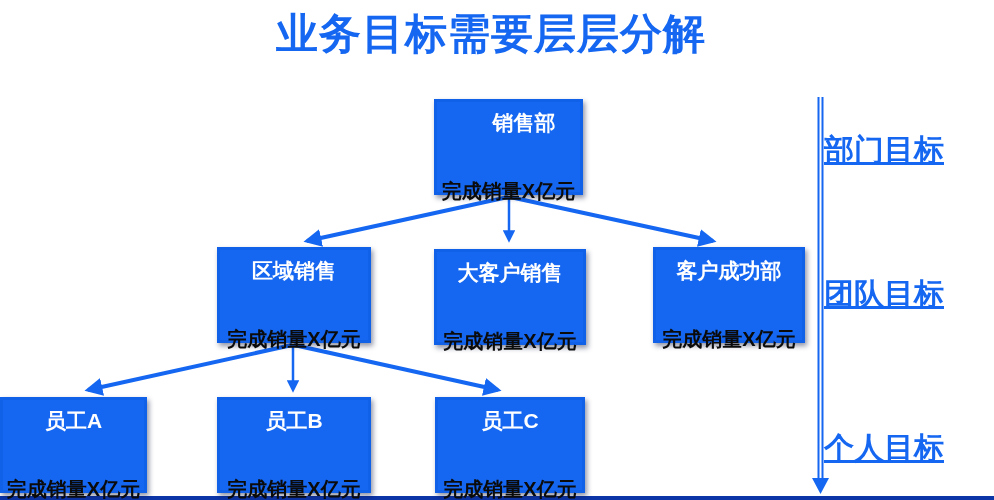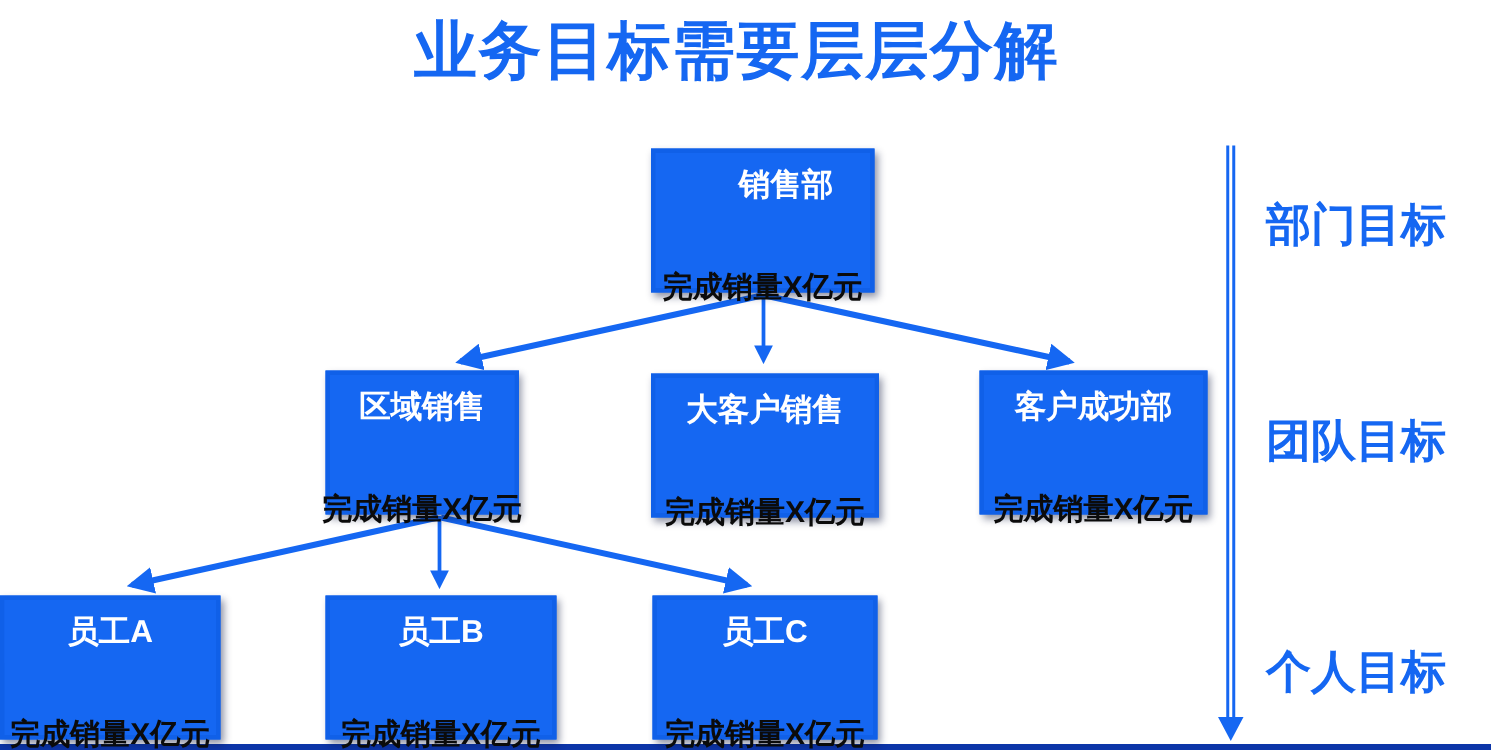--- a/index.html
+++ b/index.html
@@ -55,34 +55,35 @@
     display: flex;
     align-items: center;
     justify-content: center;
     color: var(--node-body-text, #0b0b0b);
     font-size: 20px;
     font-weight: 600;
     white-space: nowrap;
     margin-top: 47px;
   }
   .node-root    { left: 434px; top:  99px; width: 149px; height: 96px; padding-left: 31px; }
-  .node-team-0  { left: 217px; top: 247px; width: 129px; height: 96px; }
+  .node-team-0  { left: 217px; top: 247px; width: 154px; height: 96px; }
   .node-team-1  { left: 434px; top: 249px; width: 152px; height: 96px; }
   .node-team-2  { left: 653px; top: 247px; width: 152px; height: 96px; }
   .node-member-0{ left:   0px; top: 397px; width: 147px; height: 96px; }
   .node-member-1{ left: 217px; top: 397px; width: 154px; height: 96px; }
   .node-member-2{ left: 435px; top: 397px; width: 150px; height: 96px; }
   .axis-label {
     position: absolute;
-    left: 844px;
+    left: 824px;
     width: 150px;
     font-size: 30px;
     font-weight: 800;
     color: var(--accent, #1567f2);
     white-space: nowrap;
+    text-decoration: underline;
   }
   .axis-label-0 { top: 130px; }
   .axis-label-1 { top: 274px; }
   .axis-label-2 { top: 428px; }
 </style>
 </head>
 <body>
 
 <div class="canvas" style="--accent: #1567f2; --node-header-bg: #1567f2; --node-border: #1060e8; --node-body-bg: #ffffff; --node-body-text: #0b0b0b; --baseline: #0c35a8; --background: #ffffff;">
 

